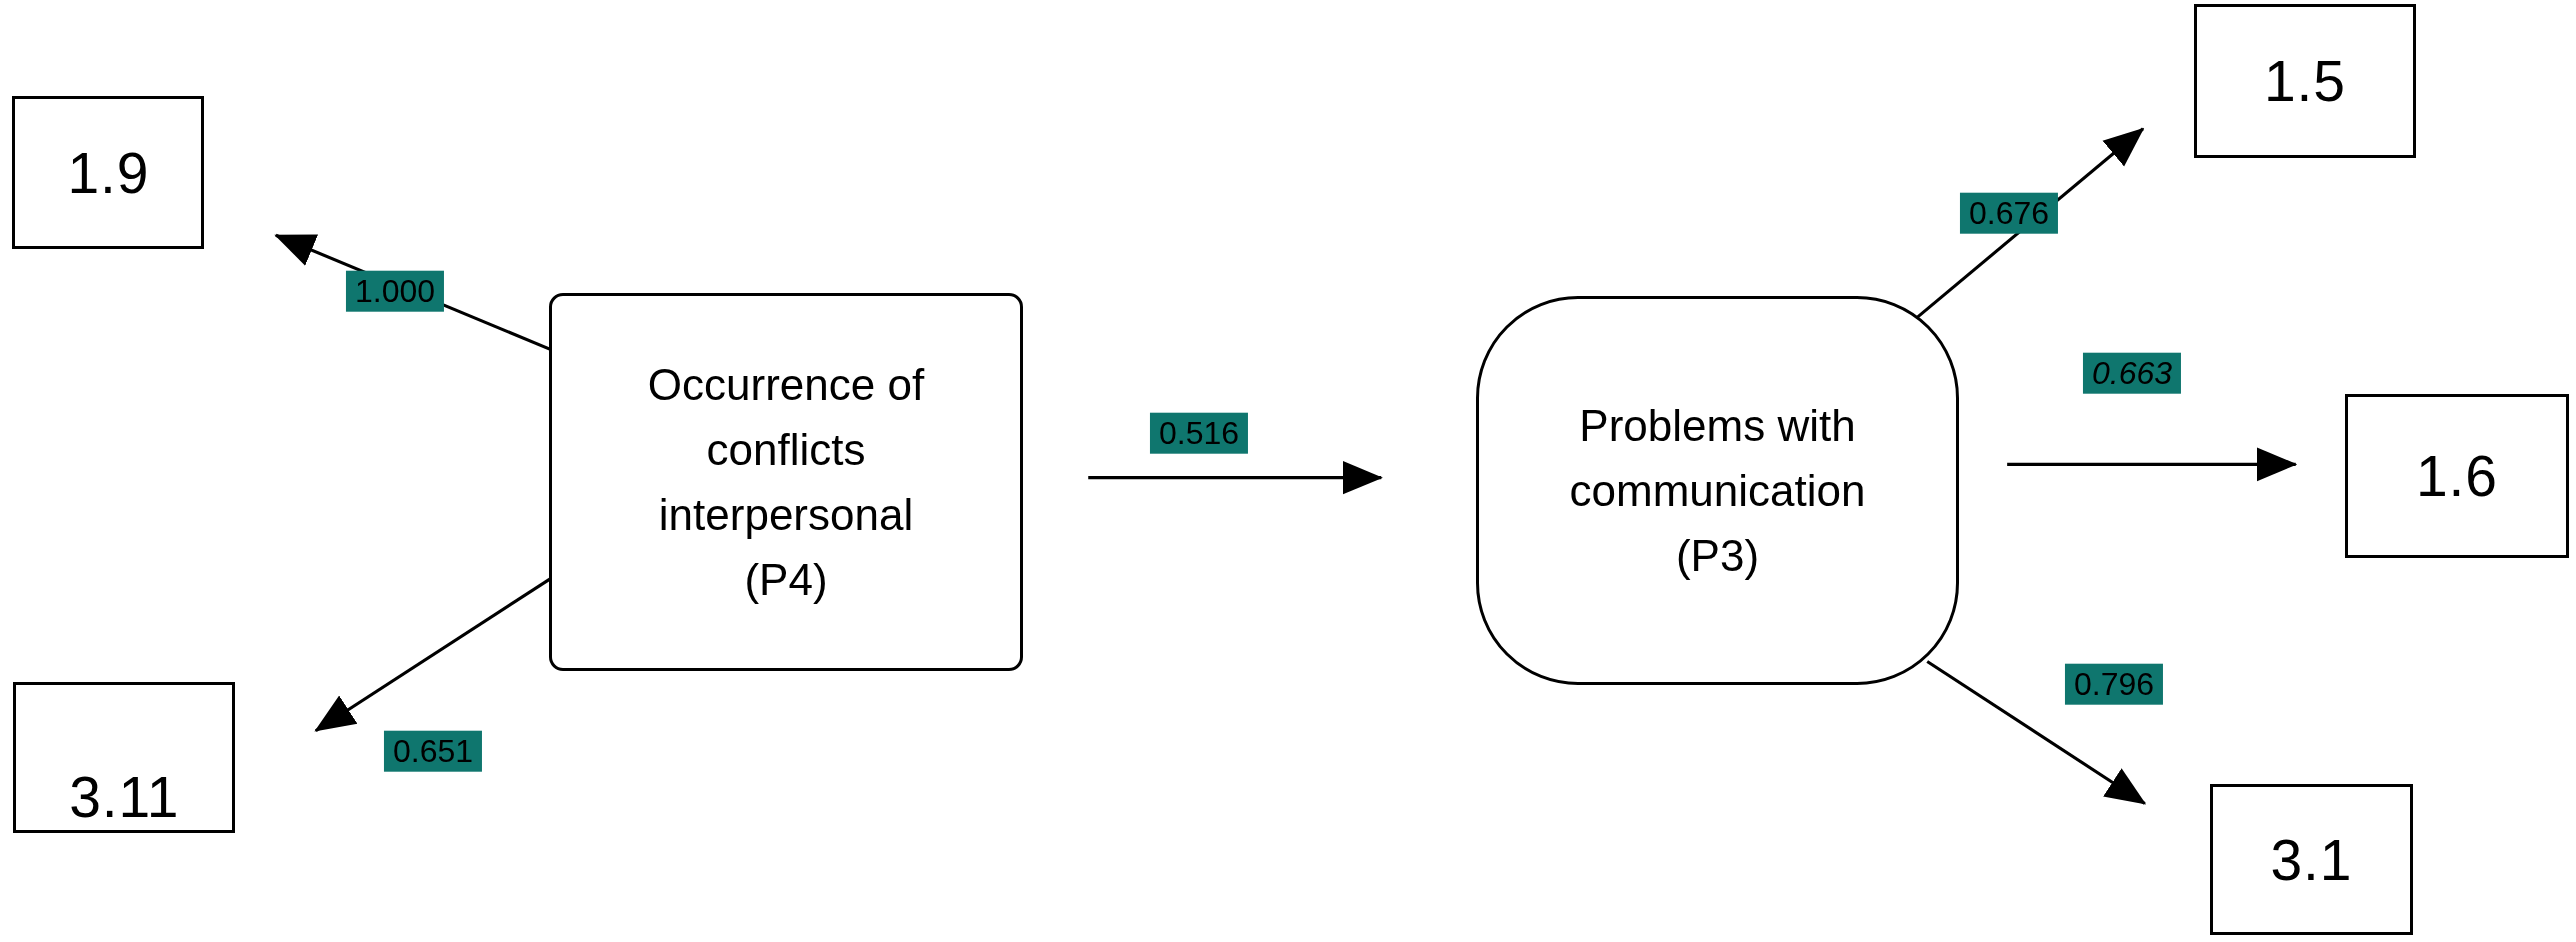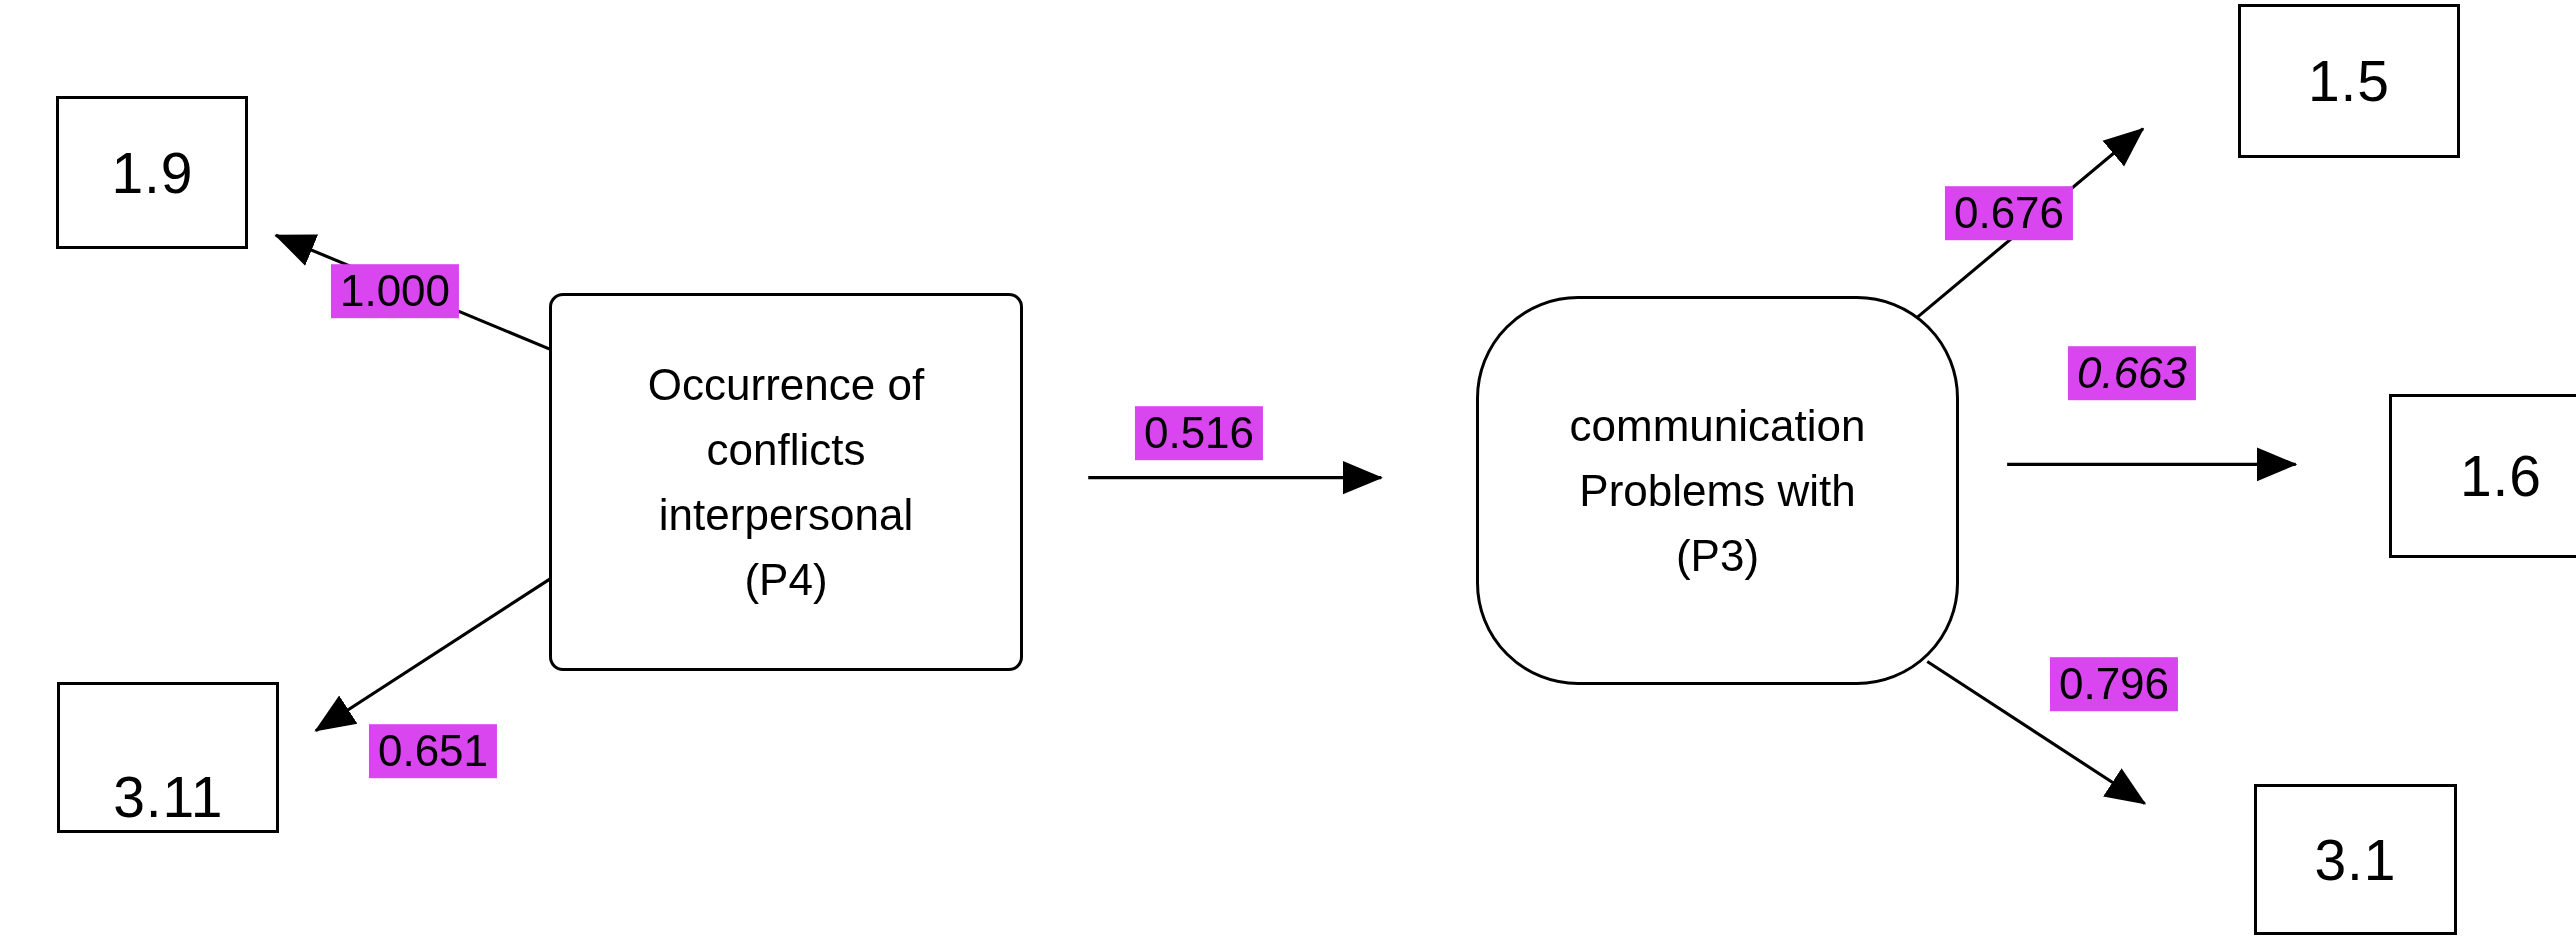--- a/index.html
+++ b/index.html
@@ -25,42 +25,41 @@
   .obs-box {
     position: absolute;
     box-sizing: border-box;
     border: 3.6px solid #000000;
     background: #ffffff;
     display: flex;
     align-items: center;
     justify-content: center;
     font-size: 57px;
     letter-spacing: 0.9px;
-    margin-left: 44px;
   }
   .latent-node {
     position: absolute;
     box-sizing: border-box;
     border: 3.1px solid #000000;
     background: #ffffff;
     display: flex;
     flex-direction: column;
     align-items: center;
     justify-content: center;
     text-align: center;
     font-size: 44px;
     line-height: 65px;
     white-space: nowrap;
   }
   .edge-label {
     position: absolute;
     transform: translate(-50%, -50%);
-    background: #d946ef;
+    background: #0f766e;
     padding: 1.8px 9px;
-    font-size: 44px;
+    font-size: 32px;
     white-space: nowrap;
   }
 </style>
 </head>
 <body>
 
 <div class="canvas" style="width: 2576px; height: 942px; background: rgb(255, 255, 255);">
   <svg xmlns="http://www.w3.org/2000/svg" width="2576" height="942" viewBox="0 0 2900 1061">
     <defs>
       <marker id="arrowhead" viewBox="0 0 12 10" refX="11.5" refY="5" markerWidth="13" markerHeight="13" orient="auto-start-reverse">
@@ -91,22 +90,22 @@
     <div class="obs-box" style="left: 2210px; top: 784px; width: 203px; height: 151px;">
       <span>3.1</span>
     </div>
     <div class="latent-node" style="left: 549px; top: 293px; width: 474px; height: 378px; border-radius: 14px;">
       <div>Occurrence of</div>
       <div>conflicts</div>
       <div>interpersonal</div>
       <div>(P4)</div>
     </div>
     <div class="latent-node" style="left: 1476px; top: 296px; width: 483px; height: 389px; border-radius: 102px;">
+      <div>Problems with</div>
       <div>communication</div>
-      <div>Problems with</div>
       <div>(P3)</div>
     </div>
     <div class="edge-label" style="left: 395px; top: 291px;">1.000</div>
     <div class="edge-label" style="left: 433px; top: 751px;">0.651</div>
     <div class="edge-label" style="left: 1199px; top: 433px;">0.516</div>
     <div class="edge-label" style="left: 2009px; top: 213px;">0.676</div>
     <div class="edge-label" style="left: 2132px; top: 373px; font-style: italic;">0.663</div>
     <div class="edge-label" style="left: 2114px; top: 684px;">0.796</div>
   </div>
 

